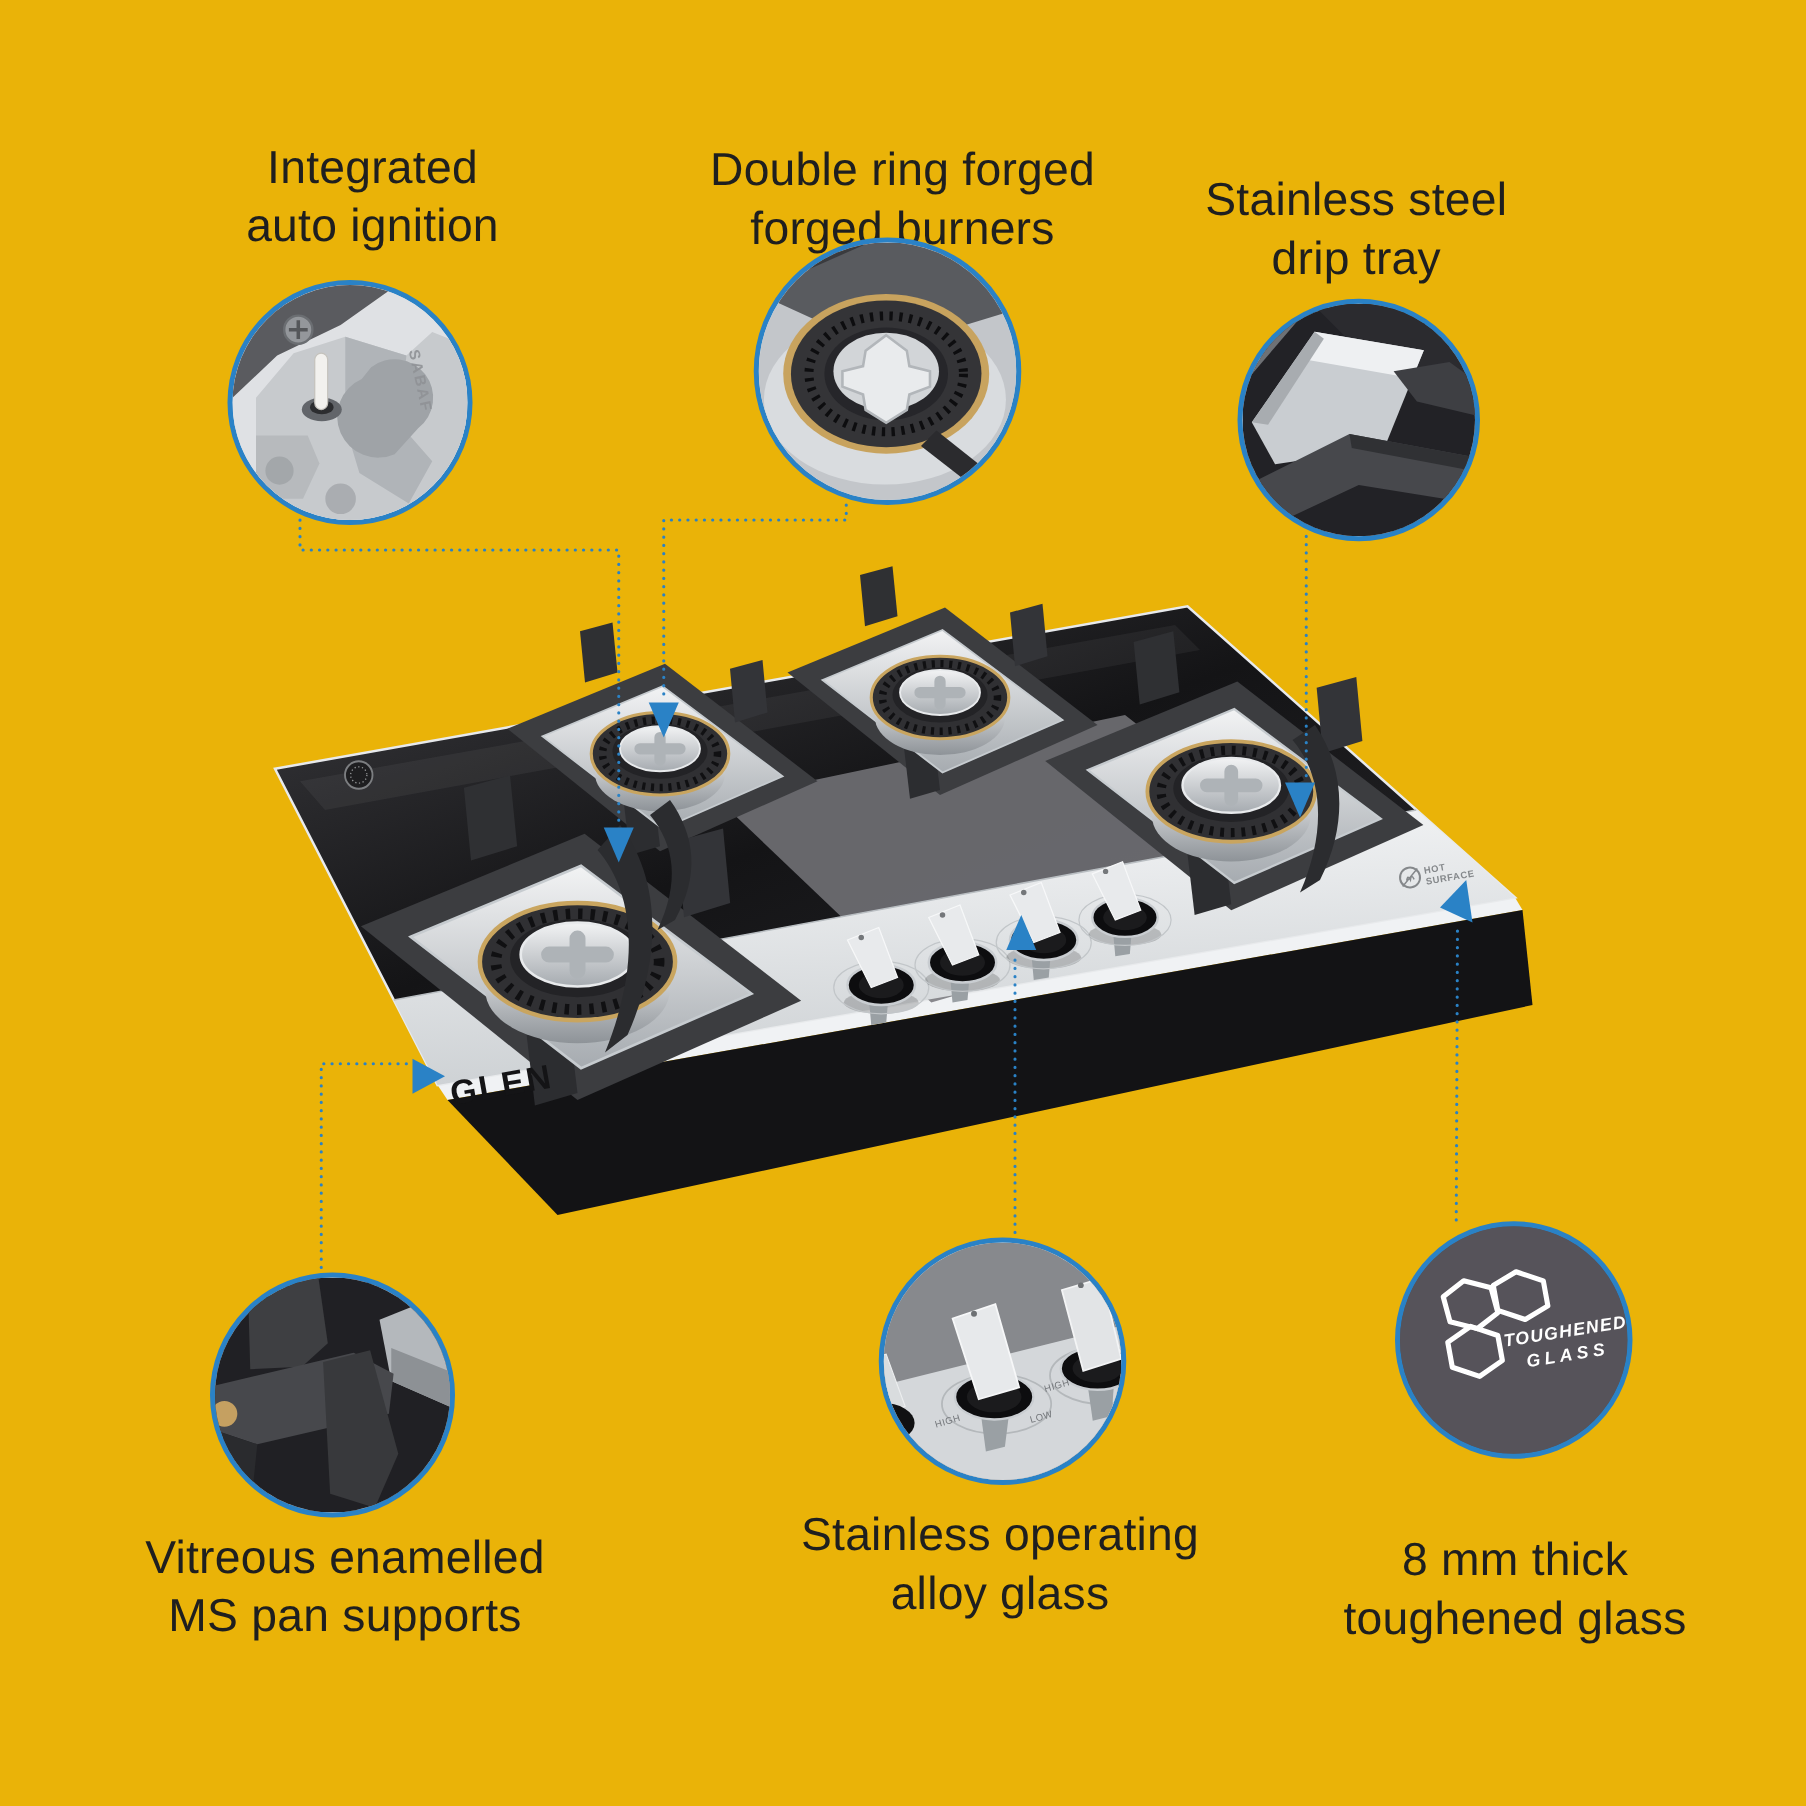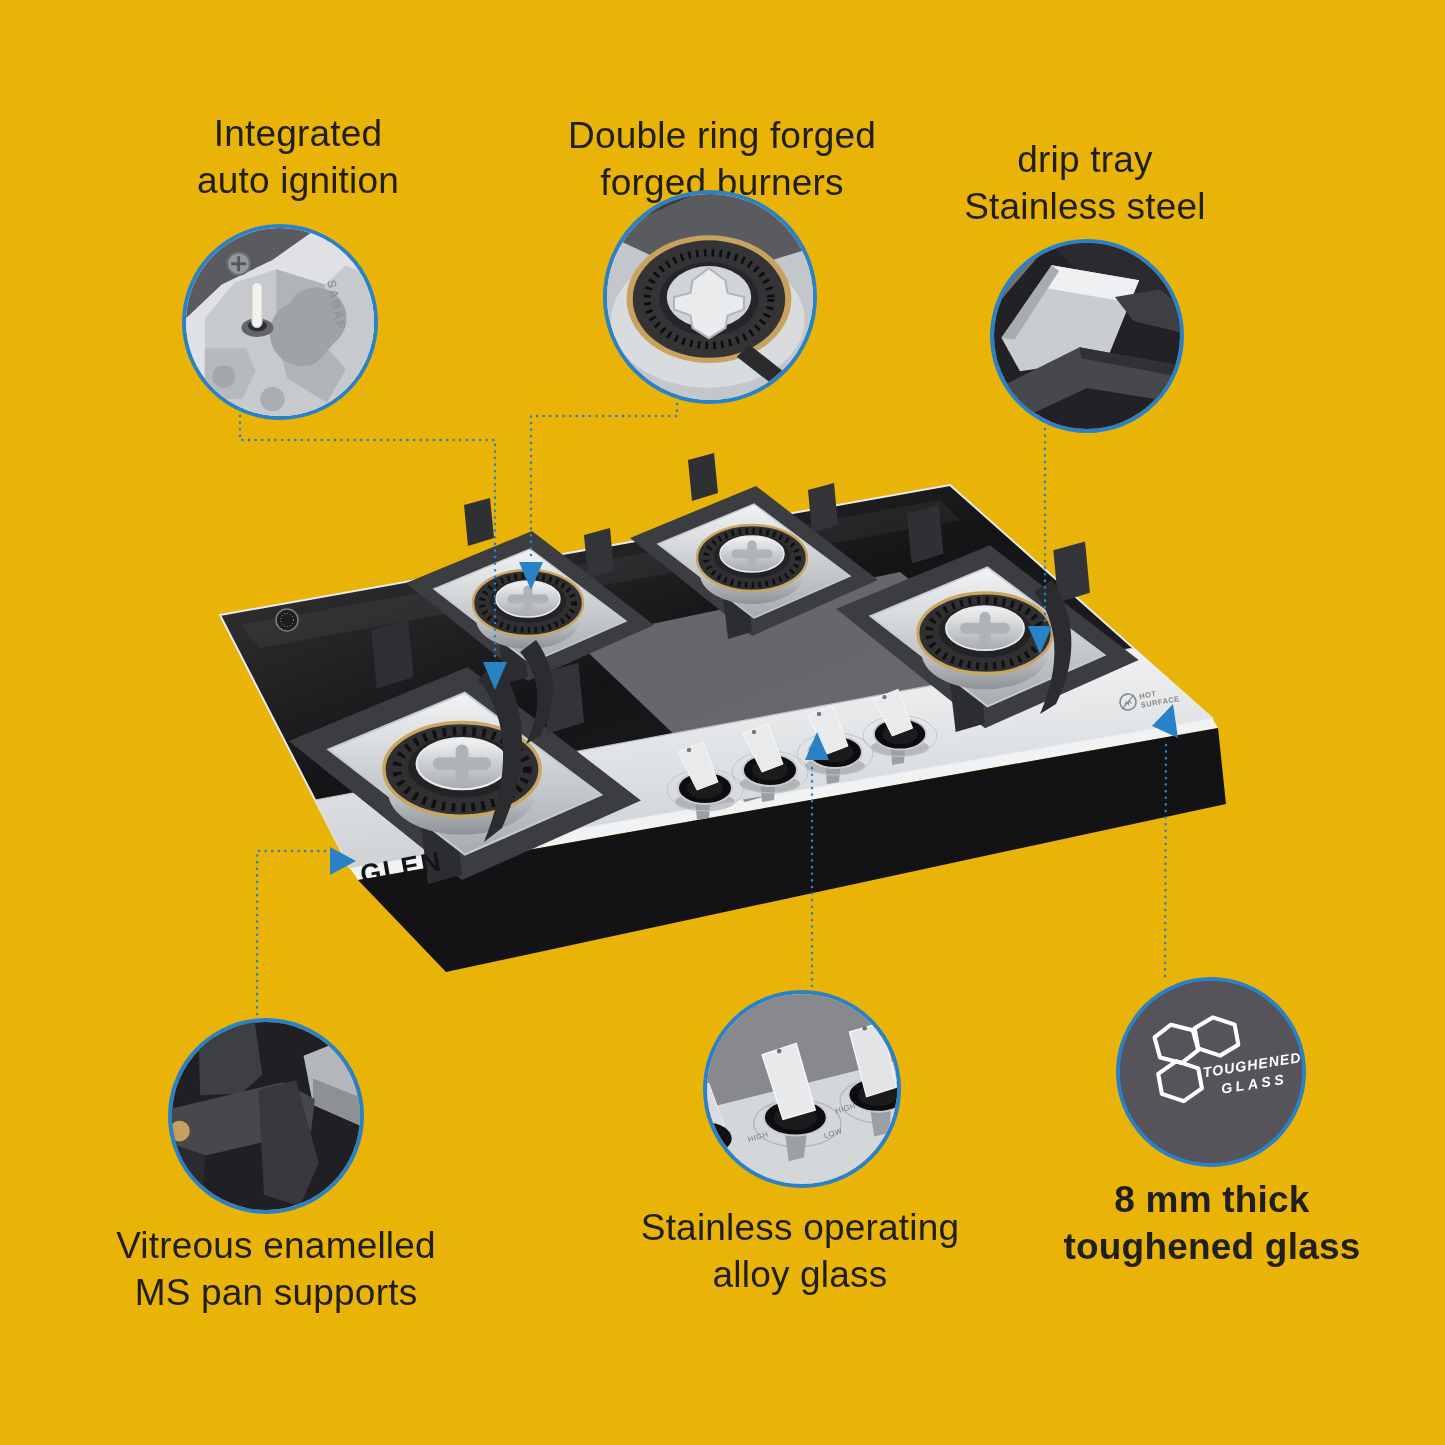--- a/index.html
+++ b/index.html
@@ -39,35 +39,35 @@
     <div>Integrated</div>
     <div>auto ignition</div>
   </div>
 
   <div class="feature-label" style="left:522px;top:112px;width:400px;">
     <div>Double ring forged</div>
     <div>forged burners</div>
   </div>
 
   <div class="feature-label" style="left:885px;top:136px;width:400px;">
+    <div>Stainless steel</div>
     <div>drip tray</div>
-    <div>Stainless steel</div>
   </div>
 
   <div class="feature-label" style="left:56px;top:1222px;width:440px;">
     <div>Vitreous enamelled</div>
     <div>MS pan supports</div>
   </div>
 
   <div class="feature-label" style="left:600px;top:1204px;width:400px;">
     <div>Stainless operating</div>
     <div>alloy glass</div>
   </div>
 
-  <div class="feature-label" style="left:1012px;top:1176px;width:400px;font-weight:bold;">
+  <div class="feature-label" style="left:1012px;top:1224px;width:400px;">
     <div>8 mm thick</div>
     <div>toughened glass</div>
   </div>
 
   <svg class="overlay" viewBox="0 0 1445 1445">
     <defs>
       <linearGradient id="gGlass" x1="0" y1="0" x2="1" y2="1">
         <stop offset="0" stop-color="#3c3c40"></stop>
           <stop offset="0.45" stop-color="#141416"></stop>
         <stop offset="1" stop-color="#2a2a2e"></stop>

